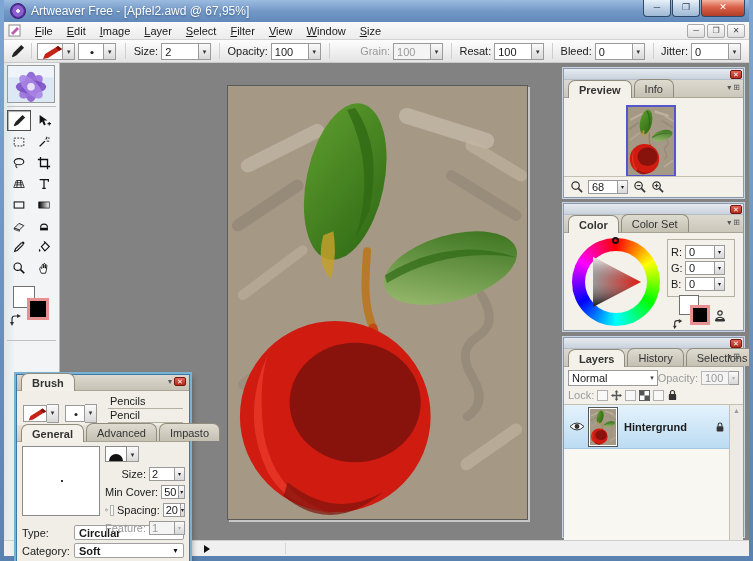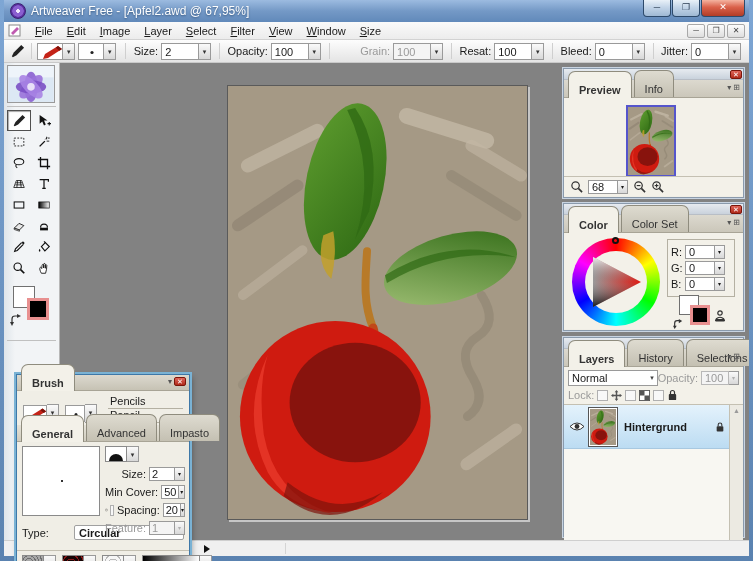--- a/index.html
+++ b/index.html
@@ -77,21 +77,21 @@
   .panel { position:absolute; left:559px; width:181px; background:#f0eee6;
     border:1px solid #8a9aac; box-shadow:0 0 0 1px #c8d4e2; }
   .panel-grip { height:11px; background:linear-gradient(#e7ebf0,#c9d2dc); position:relative;
     border-bottom:1px solid #b8bec6; }
   .panel-close { position:absolute; right:1px; top:1px; width:12px; height:9px;
     background:linear-gradient(#e0655a,#b02a1a); border:1px solid #7a150a; border-radius:2px;
     color:#fff; font-size:7px; line-height:8px; text-align:center; }
   .tabrow { display:flex; align-items:flex-end; height:18px; background:linear-gradient(#dcd9cf,#cbc7ba);
     padding:2px 2px 0 4px; position:relative; border-bottom:1px solid #a8a496; }
   .tab { border:1px solid #8f8c7e; border-bottom:none; border-radius:7px 7px 0 0;
-    padding:12px 10px 2px; background:linear-gradient(#dedbd0,#c4c0b2); font-size:11px; color:#333; margin-right:2px; white-space:nowrap; }
+    padding:3px 10px 2px; background:linear-gradient(#dedbd0,#c4c0b2); font-size:11px; color:#333; margin-right:2px; white-space:nowrap; }
   .tab.active { background:#f3f1e9; font-weight:bold; position:relative; top:1px; }
   .tab-menu-icons { position:absolute; right:3px; top:3px; display:flex; gap:2px; color:#555; font-size:8px; }
   .panel-body { position:relative; background:#f3f1e9; }
 
   
   .panel.preview { top:5px; height:130px; }
   .preview-body { height:98px; position:relative; }
   .preview-thumb { position:absolute; left:62px; top:7px; width:50px; height:72px; border:2px solid #5555cc; }
   .preview-controls { position:absolute; left:0; right:0; bottom:0; height:20px;
     border-top:1px solid #c4c0b2; display:flex; align-items:center; padding:0 6px; gap:5px; }
@@ -788,20 +788,27 @@
           </div>
         </div>
         <div style="clear:both; padding-top:6px;">
           <div class="combo-row">
             <label>Type:</label>
             <div class="wide-combo">
               <span>Circular</span>
               <span class="arrow">▼</span>
             </div>
           </div>
+          <div class="combo-row">
+            <label>Category:</label>
+            <div class="wide-combo">
+              <span>Soft</span>
+              <span class="arrow">▼</span>
+            </div>
+          </div>
         </div>
       </div>
       <div class="bd-swatchrow">
         <div class="texture-combo">
           <div class="texture tex-noise"></div>
           <div class="drop-btn">▾</div>
         </div>
         <div class="texture-combo">
           <div class="texture tex-dark"></div>
           <div class="drop-btn">▾</div>

